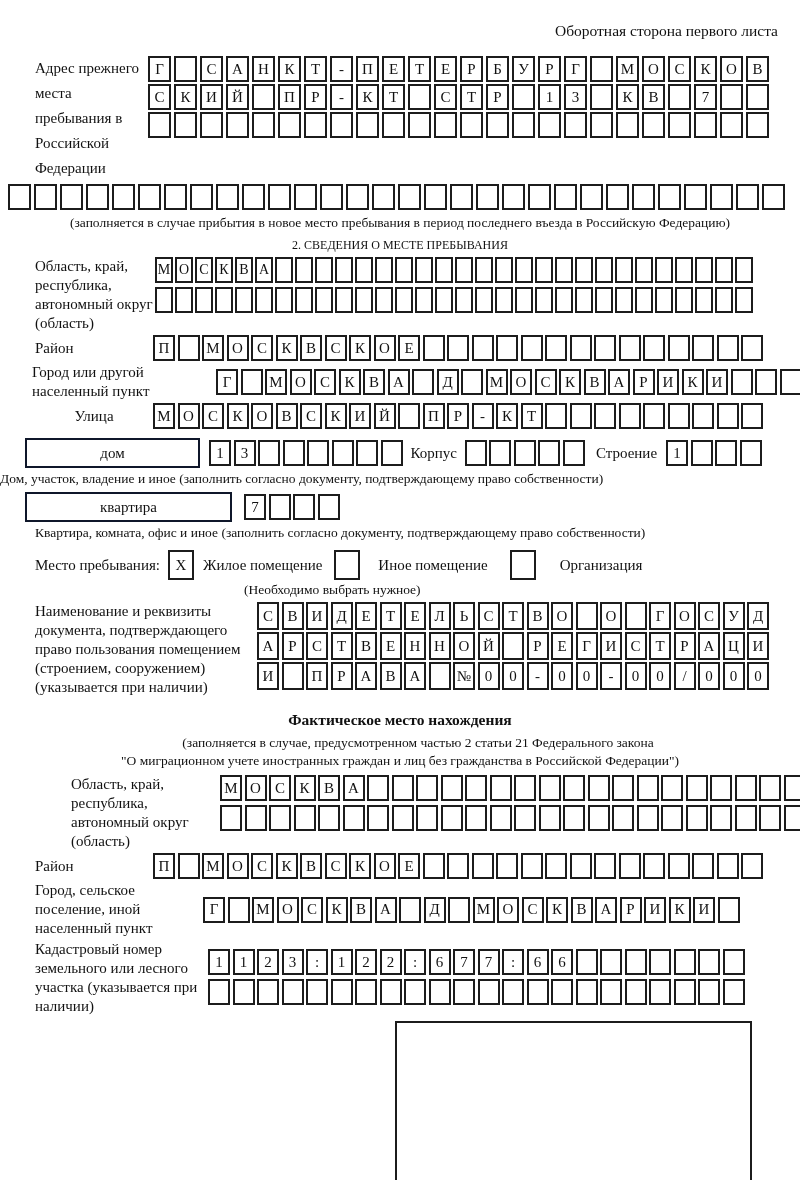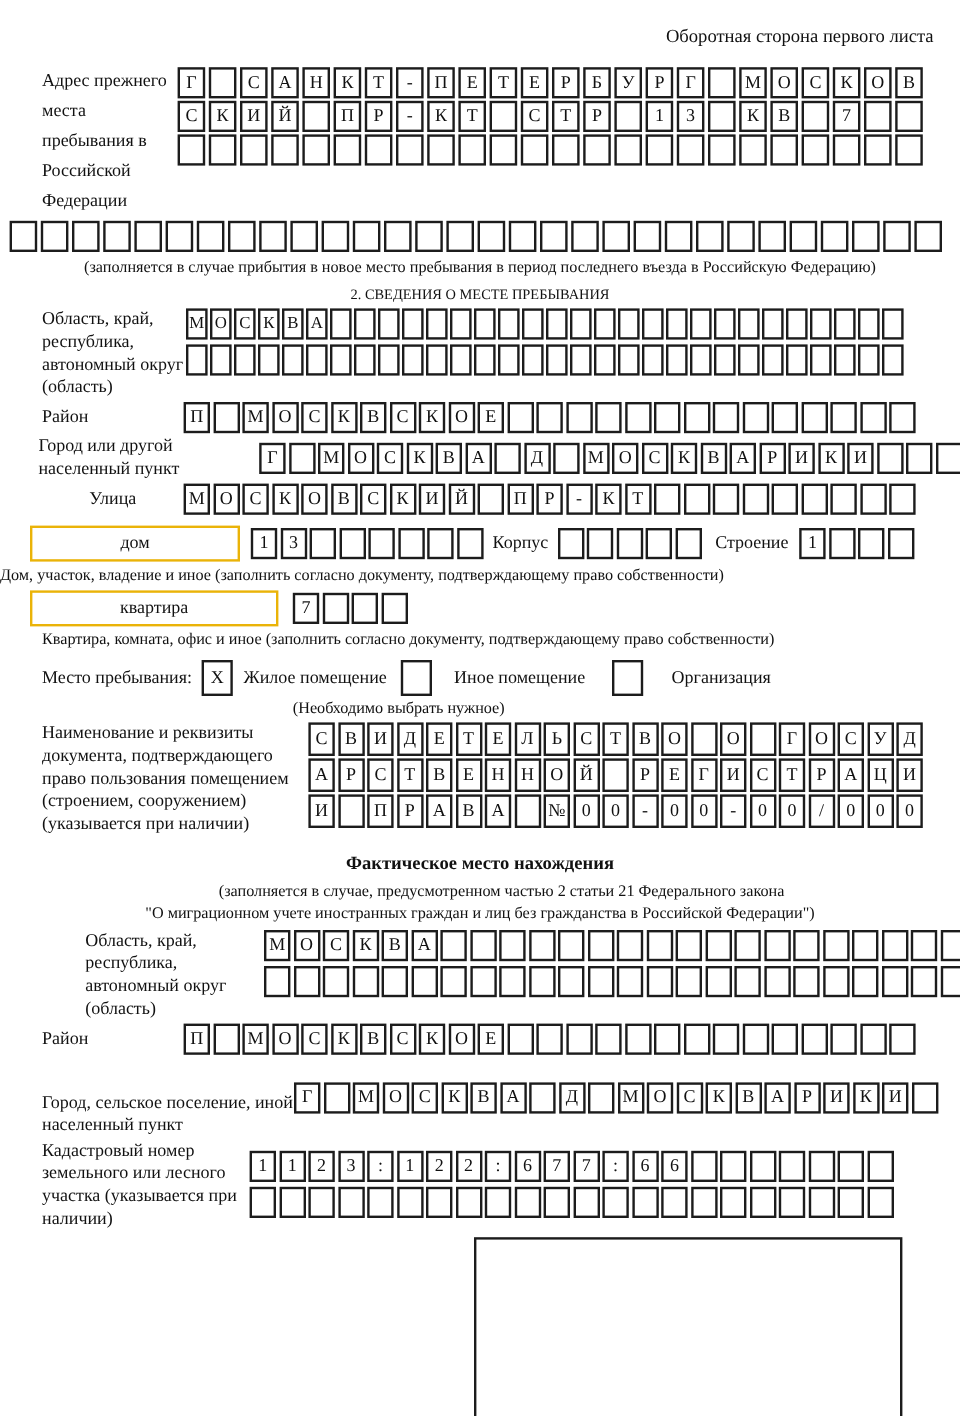--- a/index.html
+++ b/index.html
@@ -35,21 +35,21 @@
   .row-md .cell   { width: 22px; height: 26px; }
   .row-doc        { gap: 2.5px; }
   .row-doc .cell  { width: 22px; height: 28px; }
 
   .note { font-size: 13.5px; }
   .center { text-align: center; }
   .h2 { text-align: center; font-weight: normal; font-size: 12px; margin-top: 7px; }
   .h3 { text-align: center; font-weight: bold; font-size: 15.5px; margin-top: 14px; }
 
   .widebox {
-    border: 2px solid #eab308; height: 30px; display: inline-flex;
+    border: 2px solid #0f172a; height: 30px; display: inline-flex;
     align-items: center; justify-content: center; font-size: 15px; flex: 0 0 auto;
   }
   .inline-label { font-size: 15px; line-height: 30px; }
 
   .checkbox {
     width: 26px; height: 30px; border: 2px solid #1c1c1c;
     display: inline-flex; align-items: center; justify-content: center;
     font-size: 15px; flex: 0 0 auto;
   }
 
@@ -57,21 +57,21 @@
   .field-a { margin-top: 16px; }
   .field-a .flabel { width: 148px; }
   .note-a { margin-top: 5px; }
 
   .f-region .flabel   { width: 155px; }
   .f-district .flabel { width: 153px; }
   .f-city .flabel     { width: 216px; padding-left: 32px; }
   .f-street .flabel   { width: 153px; text-align: center; }
   .f-doc .flabel      { width: 257px; }
   .f-region2 .flabel  { width: 184px; }
-  .f-city2 .flabel    { width: 245px; margin-top: 29px; }
+  .f-city2 .flabel    { width: 203px; }
   .f-cad .flabel      { width: 208px; }
   .f-cad .rows        { margin-top: 9px; }
 
   .house-row { display: flex; align-items: center; margin-top: 9px; }
   .apt-row   { display: flex; align-items: center; margin-top: 5px; }
   .stay-row  { display: flex; align-items: center; margin-top: 9px; }
 
   .mt2 { margin-top: 2px; } .mt3 { margin-top: 3px; } .mt4 { margin-top: 4px; }
   .mt6 { margin-top: 6px; padding-left: 36px; }
 

